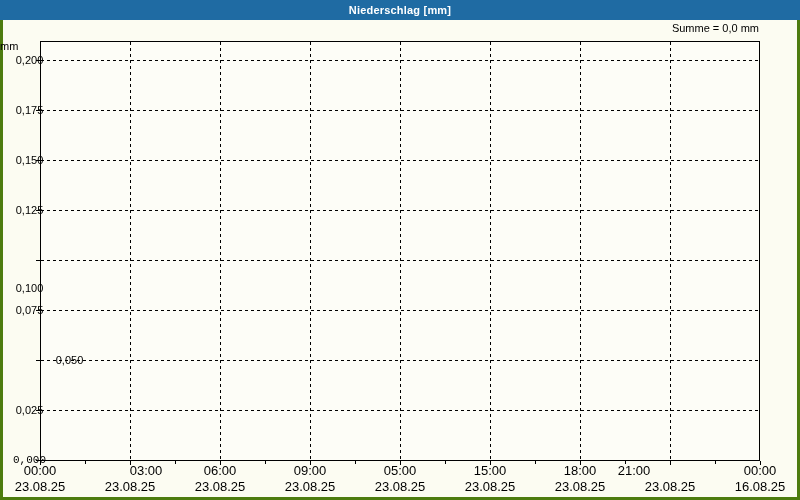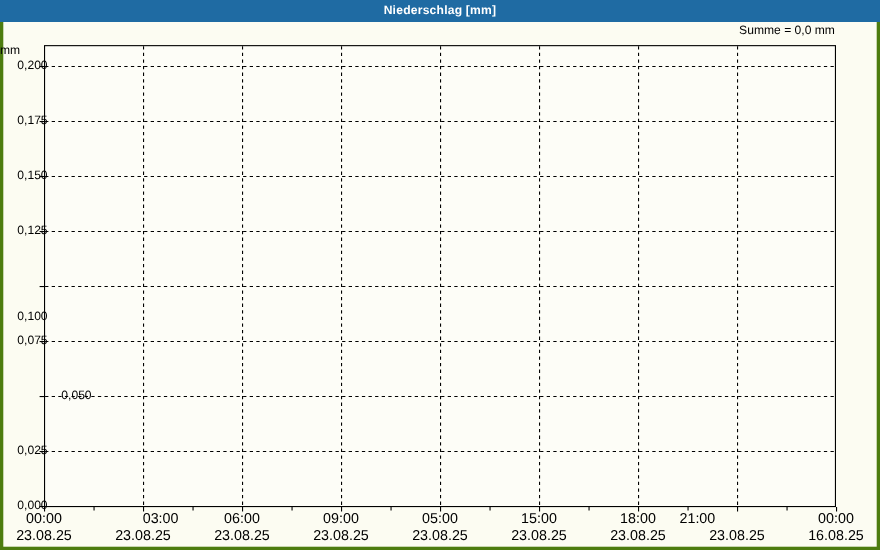--- a/index.html
+++ b/index.html
@@ -98,21 +98,21 @@
       </g>
     </svg>
 <div class="ylab" style="top: 54px;">0,200</div>
     <div class="ylab" style="top: 104px;">0,175</div>
     <div class="ylab" style="top: 154px;">0,150</div>
     <div class="ylab" style="top: 204px;">0,125</div>
     <div class="ylab" style="top: 254px; margin-top: 28px;">0,100</div>
     <div class="ylab" style="top: 304px;">0,075</div>
     <div class="ylab" style="top: 354px; padding-left: 40px;">0,050</div>
     <div class="ylab" style="top: 404px;">0,025</div>
-    <div class="ylab" style="top: 454px;">0,000</div>
+    <div class="ylab" style="top: 454px; font-family: Liberation Mono, monospace;">0,000</div>
     <div class="xtime" style="left: 5px;">00:00</div>
     <div class="xdate" style="left: 5px;">23.08.25</div>
     <div class="xtime" style="left: 111px;">03:00</div>
     <div class="xdate" style="left: 95px;">23.08.25</div>
     <div class="xtime" style="left: 185px;">06:00</div>
     <div class="xdate" style="left: 185px;">23.08.25</div>
     <div class="xtime" style="left: 275px;">09:00</div>
     <div class="xdate" style="left: 275px;">23.08.25</div>
     <div class="xtime" style="left: 365px;">05:00</div>
     <div class="xdate" style="left: 365px;">23.08.25</div>

